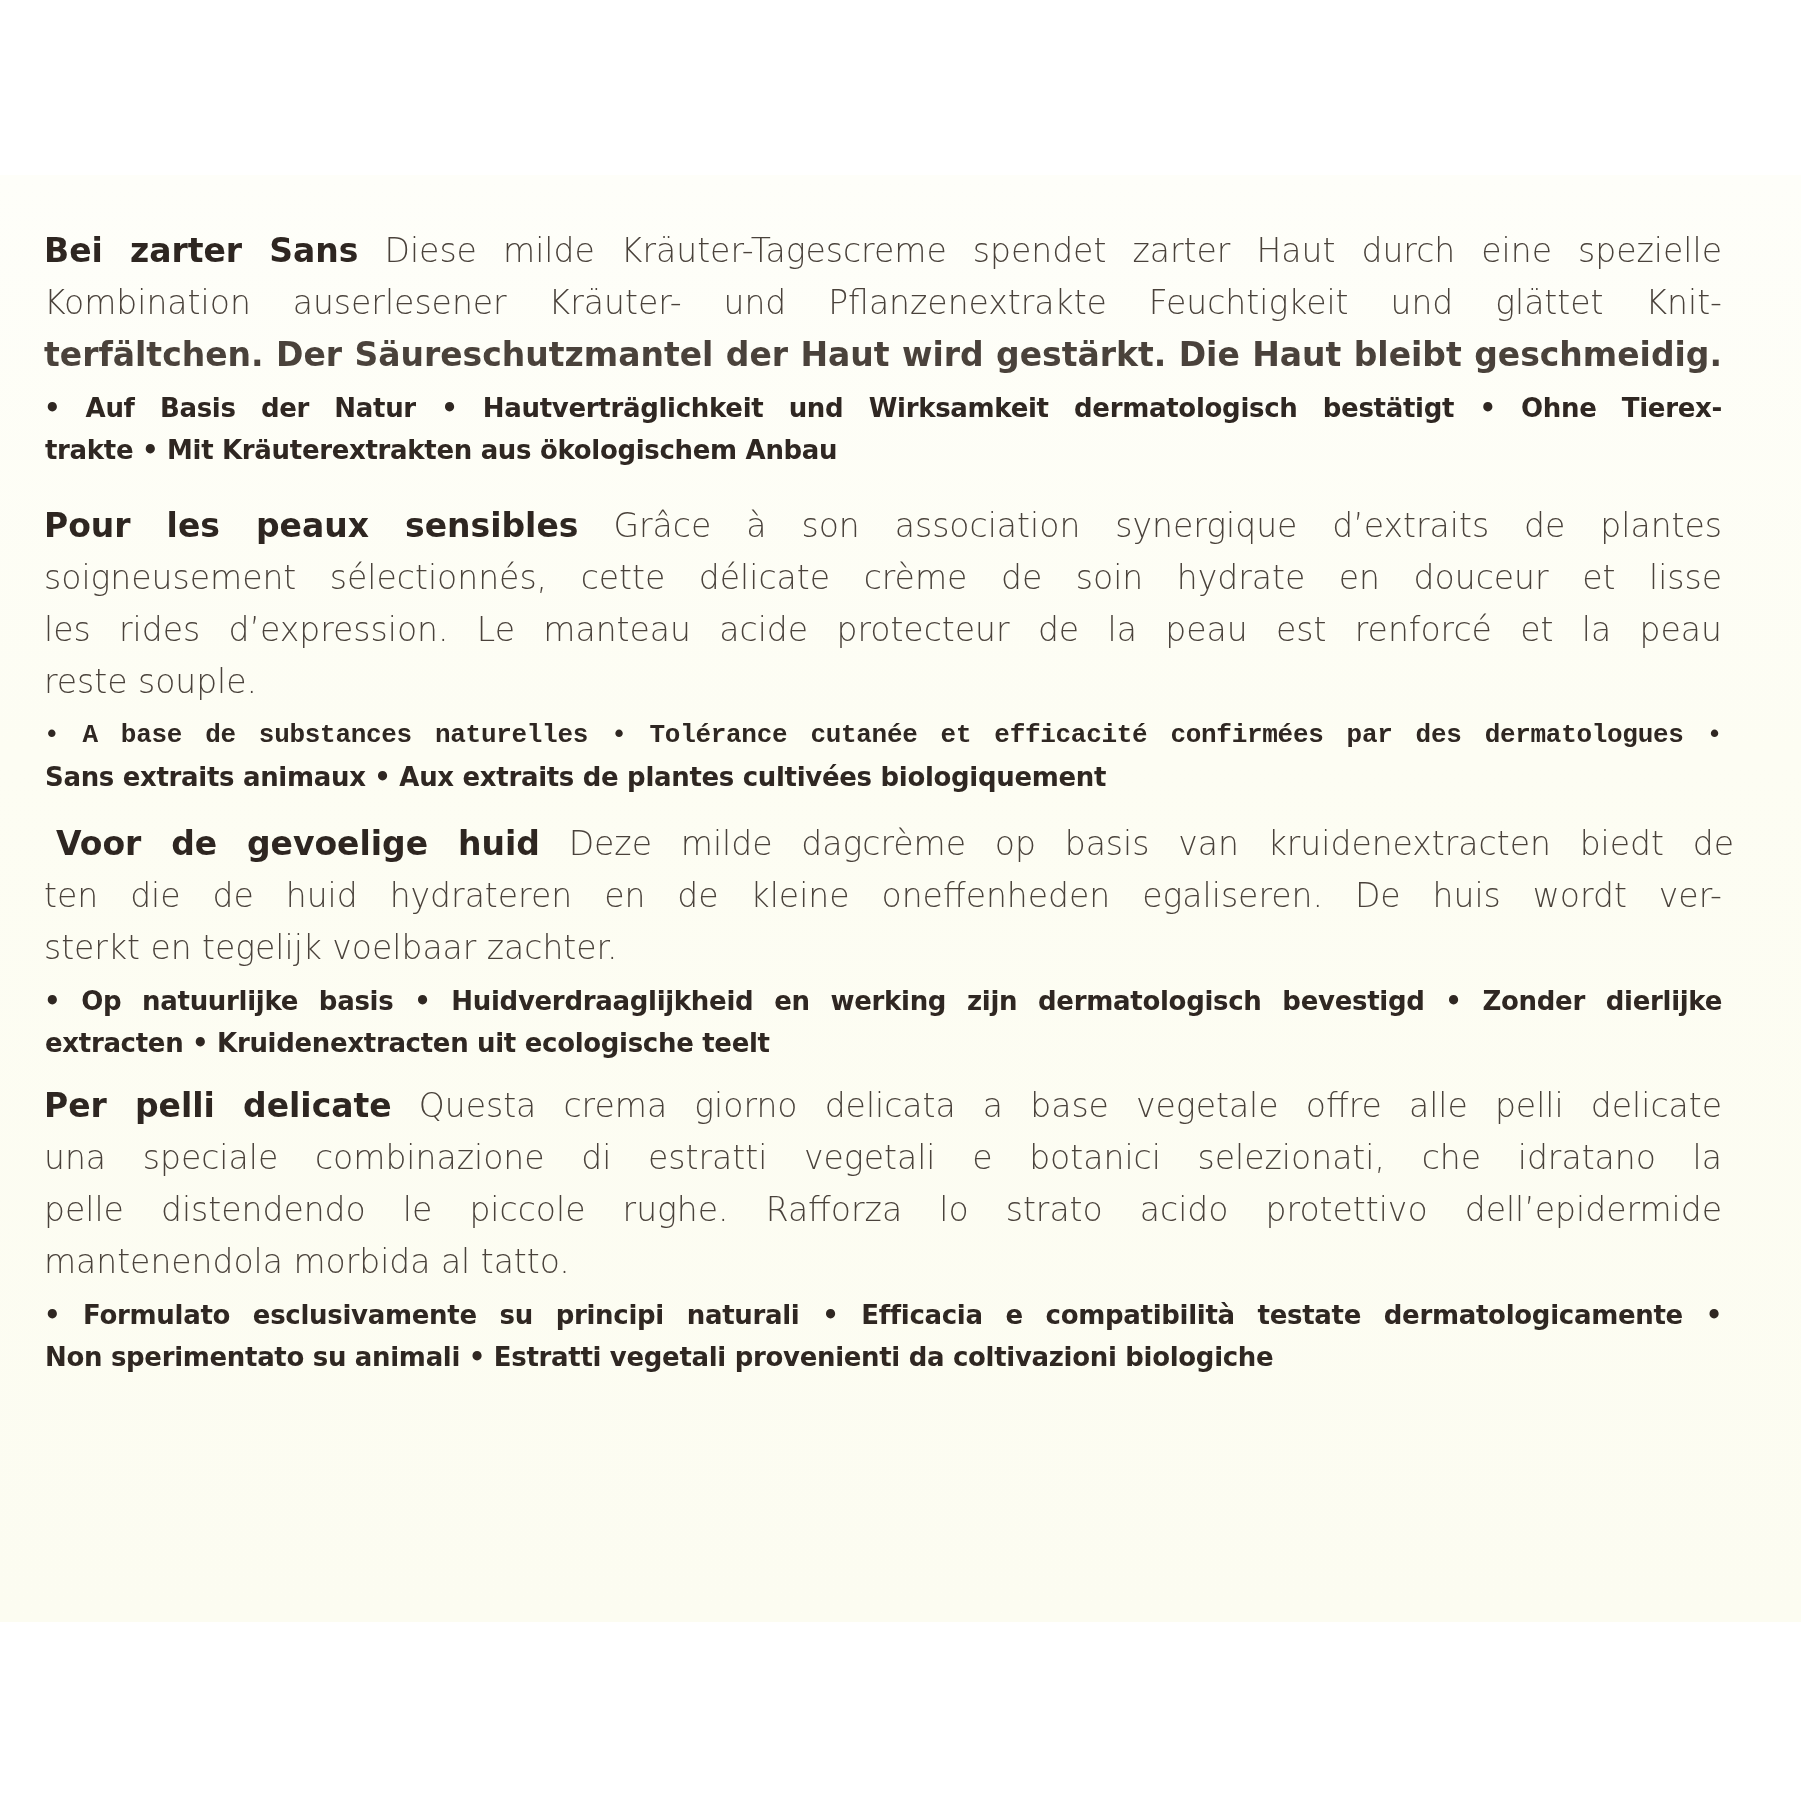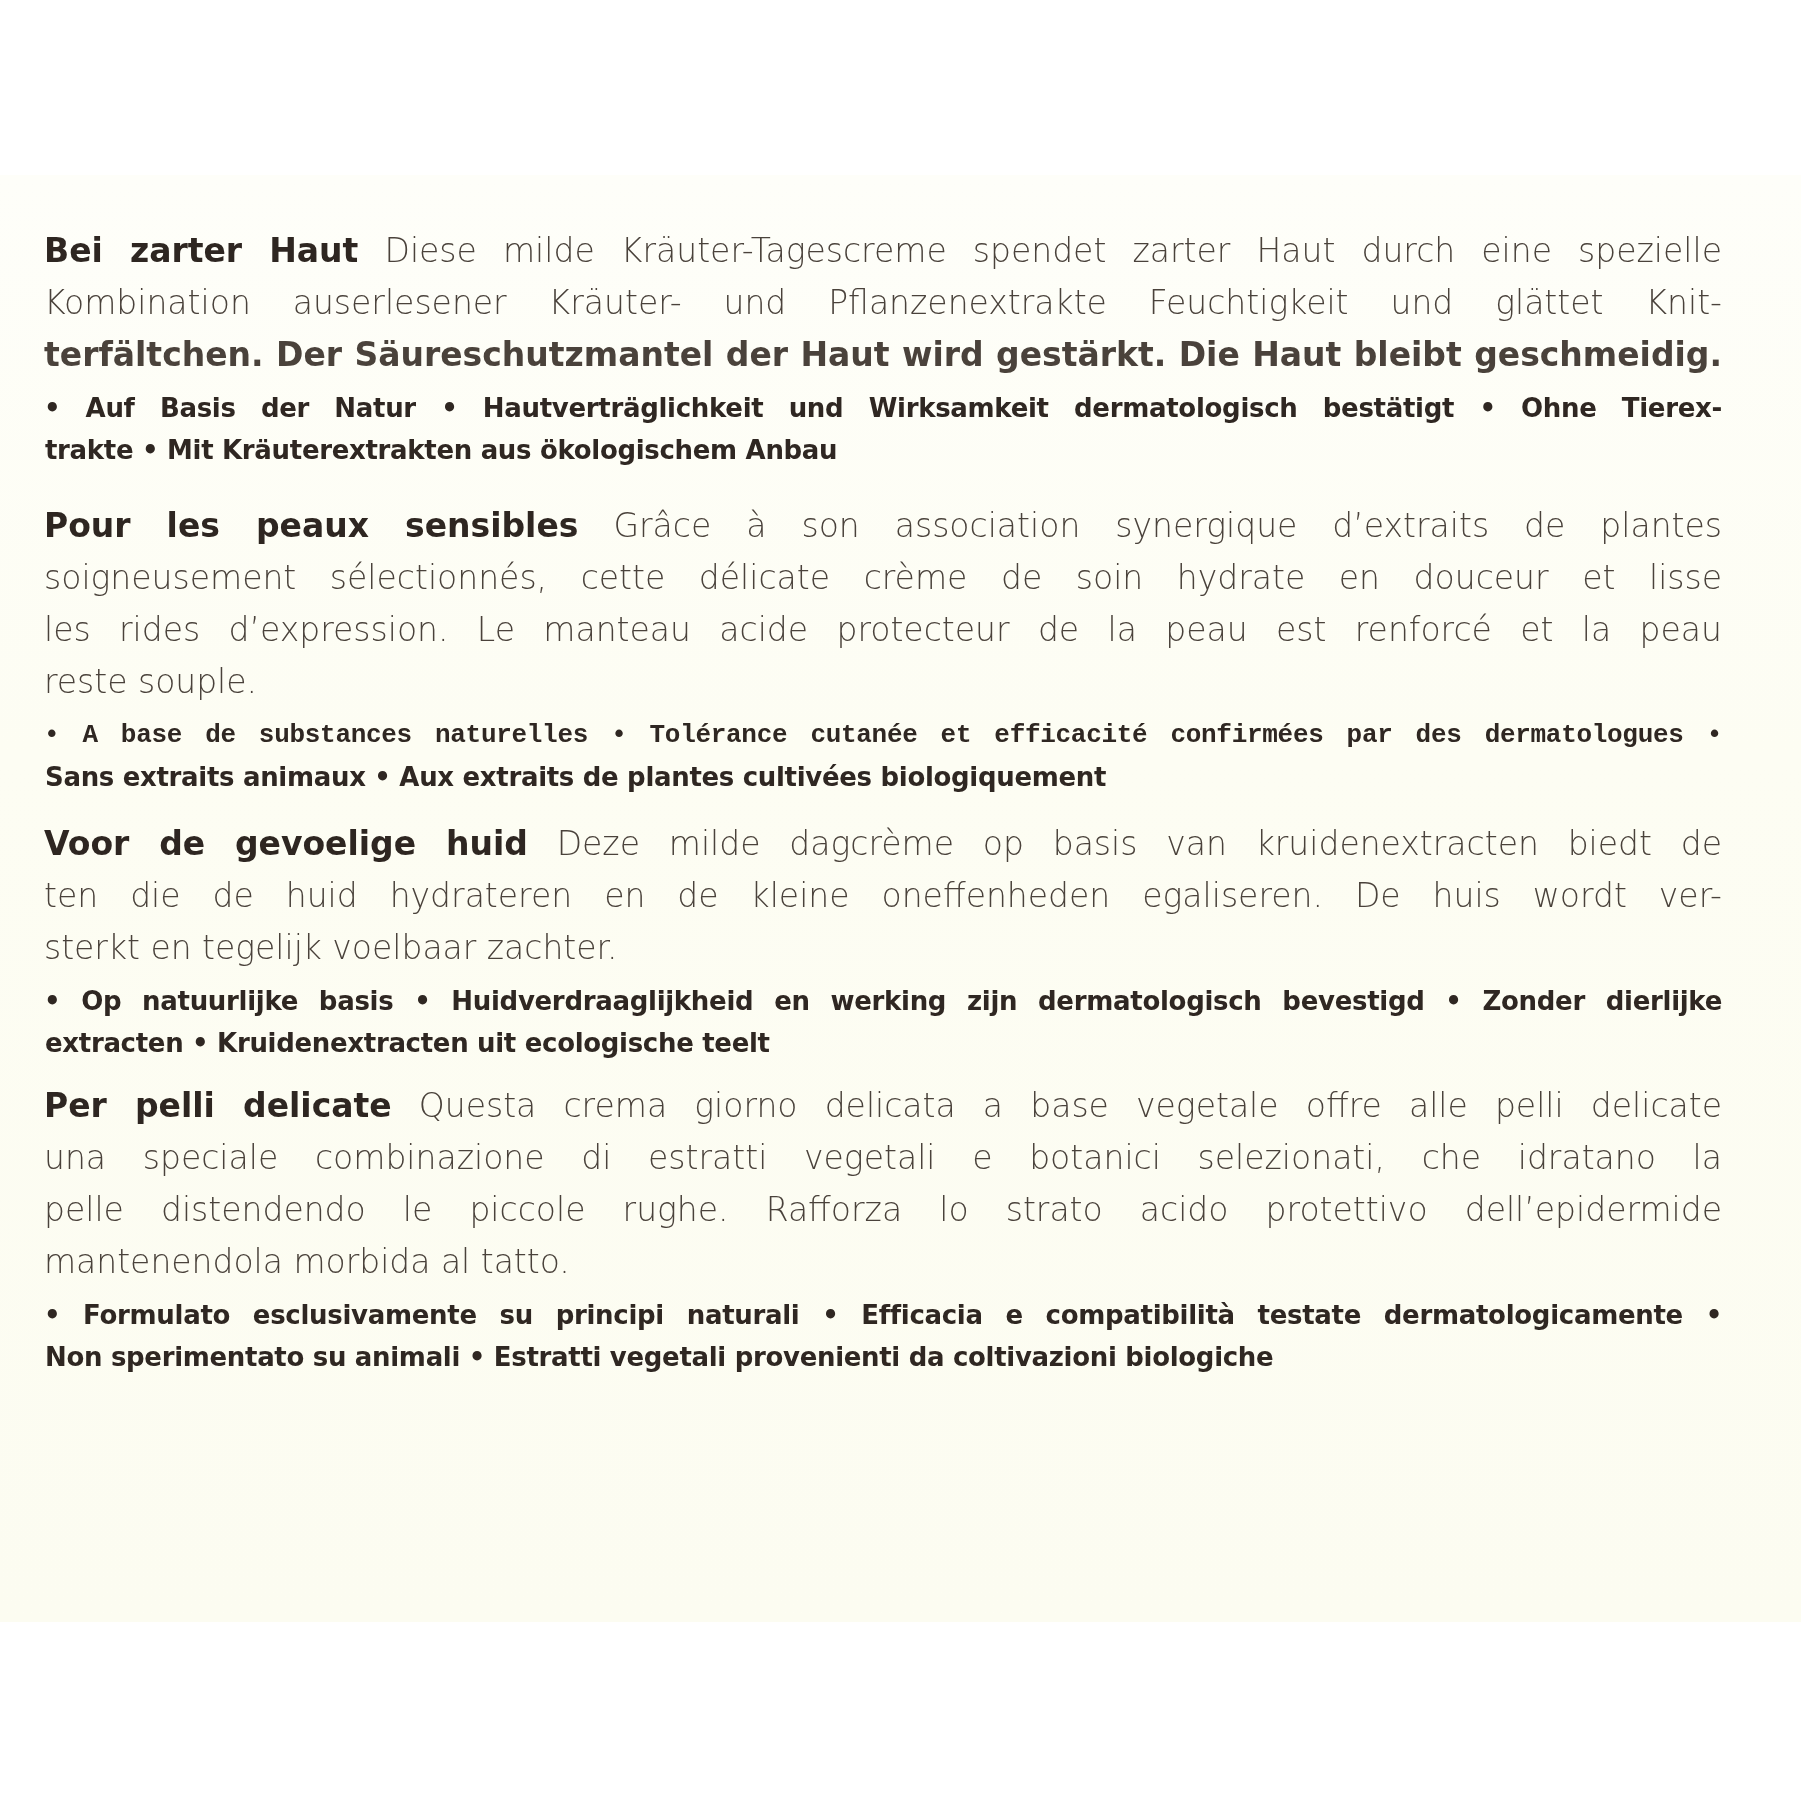--- a/index.html
+++ b/index.html
@@ -67,21 +67,21 @@
     #sec-it { top: 1080px; }
     .bullet-block { margin-top: 6px; }
   </style>
 </head>
 <body>
 
 <div class="paper"></div>
 
 <div class="section" id="sec-de">
   <div class="line justify" style="white-space: normal;">
-    <span class="heading">Bei zarter Haut</span><span> Diese milde Kräuter-Tagescreme spendet zarter Haut durch eine spezielle</span>
+    <span class="heading">Bei zarter Sans</span><span> Diese milde Kräuter-Tagescreme spendet zarter Haut durch eine spezielle</span>
   </div>
   <div class="line justify" style="white-space: normal;">Kombination auserlesener Kräuter- und Pflanzenextrakte Feuchtigkeit und glättet Knit-</div>
   <div class="line justify" style="white-space: normal; font-weight: bold;">terfältchen. Der Säureschutzmantel der Haut wird gestärkt. Die Haut bleibt geschmeidig.</div>
   <div class="bullet-block">
     <div class="bullets justify" style="white-space: normal;">• Auf Basis der Natur • Hautverträglichkeit und Wirksamkeit dermatologisch bestätigt • Ohne Tierex-</div>
     <div class="bullets" style="white-space: nowrap; transform: scaleX(0.99881); width: 1680px; text-align-last: auto;">trakte • Mit Kräuterextrakten aus ökologischem Anbau</div>
   </div>
 </div>
 
 <div class="section" id="sec-fr">
@@ -91,21 +91,21 @@
   <div class="line justify" style="white-space: normal;">soigneusement sélectionnés, cette délicate crème de soin hydrate en douceur et lisse</div>
   <div class="line justify" style="white-space: normal;">les rides d’expression. Le manteau acide protecteur de la peau est renforcé et la peau</div>
   <div class="line" style="white-space: nowrap; transform: scaleX(0.99881); width: 1680px; text-align-last: auto;">reste souple.</div>
   <div class="bullet-block">
     <div class="bullets justify" style="white-space: normal; font-family: Liberation Mono, monospace;">• A base de substances naturelles • Tolérance cutanée et efficacité confirmées par des dermatologues •</div>
     <div class="bullets" style="white-space: nowrap; transform: scaleX(0.99881); width: 1680px; text-align-last: auto;">Sans extraits animaux • Aux extraits de plantes cultivées biologiquement</div>
   </div>
 </div>
 
 <div class="section" id="sec-nl">
-  <div class="line justify" style="white-space: normal;">
+  <div class="line justify" style="white-space: normal; margin-left: 12px;">
     <span class="heading">Voor de gevoelige huid</span><span>  Deze milde dagcrème op basis van kruidenextracten biedt de</span>
   </div>
   <div class="line justify" style="white-space: normal;">ten die de huid hydrateren en de kleine oneffenheden egaliseren. De huis wordt ver-</div>
   <div class="line" style="white-space: nowrap; transform: scaleX(0.99881); width: 1680px; text-align-last: auto;">sterkt en tegelijk voelbaar zachter.</div>
   <div class="bullet-block">
     <div class="bullets justify" style="white-space: normal;">• Op natuurlijke basis • Huidverdraaglijkheid en werking zijn dermatologisch bevestigd • Zonder dierlijke</div>
     <div class="bullets" style="white-space: nowrap; transform: scaleX(0.99881); width: 1680px; text-align-last: auto;">extracten • Kruidenextracten uit ecologische teelt</div>
   </div>
 </div>
 

